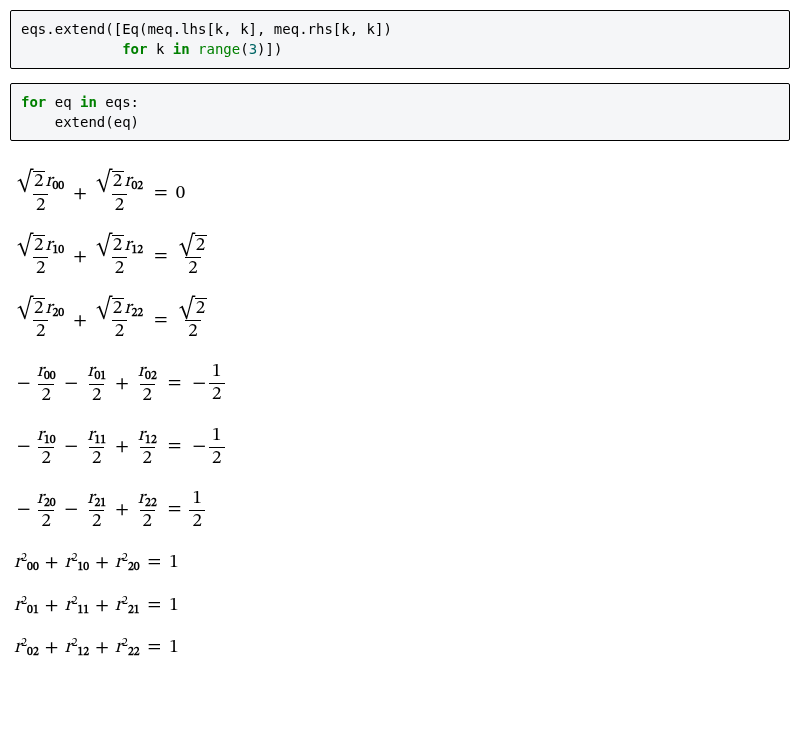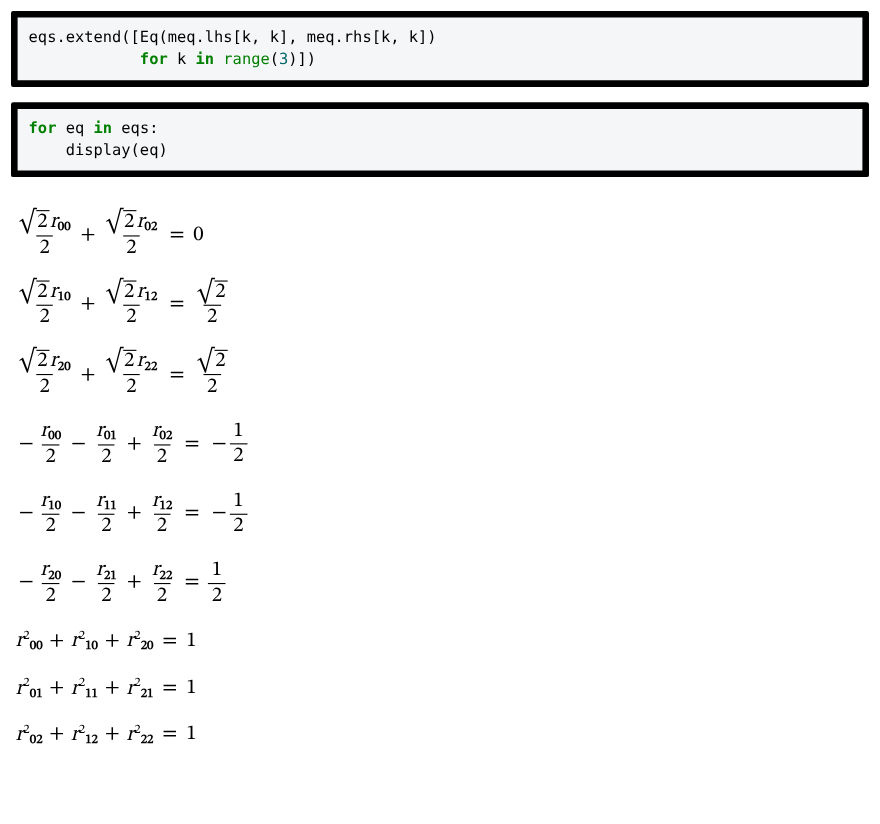--- a/index.html
+++ b/index.html
@@ -4,21 +4,21 @@
 <style>
   body {
     margin: 0;
     padding: 10px;
     font-family: sans-serif;
     background: #fff;
     width: 780px;
   }
   .code-cell {
     background: #f5f6f8;
-    border: 6px solid #000000;
+    border: 1px solid #000000;
     border-radius: 2px;
     padding: 8px 10px;
     font-family: "DejaVu Sans Mono", Menlo, Consolas, monospace;
     font-size: 14px;
     line-height: 1.45;
     white-space: pre;
     color: #000;
     margin-bottom: 14px;
   }
   .kw { color: #008000; font-weight: bold; }
@@ -77,21 +77,21 @@
   .var { font-style: italic; }
   sub { font-size: 0.62em; font-style: normal; vertical-align: -0.25em; font-weight: bold; }
   sup { font-size: 0.62em; font-style: normal; vertical-align: 0.55em; }
 </style>
 </head>
 <body>
 
 <div class="code-cell" id="cell1"><span>eqs.extend([Eq(meq.lhs[k, k], meq.rhs[k, k])</span><span>
             </span><span class="kw">for</span><span> k </span><span class="kw">in</span><span> </span><span class="builtin">range</span><span>(</span><span class="num">3</span><span>)])</span></div>
 <div class="code-cell" id="cell2"><span class="kw">for</span><span> eq </span><span class="kw">in</span><span> eqs:
-    display(eq)</span></div>
+    extend(eq)</span></div>
 
 <div class="math-output" id="mathout">
     <div class="eq-line">
       <span class="frac">
         <span class="num-row">
           <span class="sqrt">
             <span class="radical">√</span>
             <span class="radicand">2</span>
           </span>
           <span><span class="var">r</span><sub>00</sub></span>

